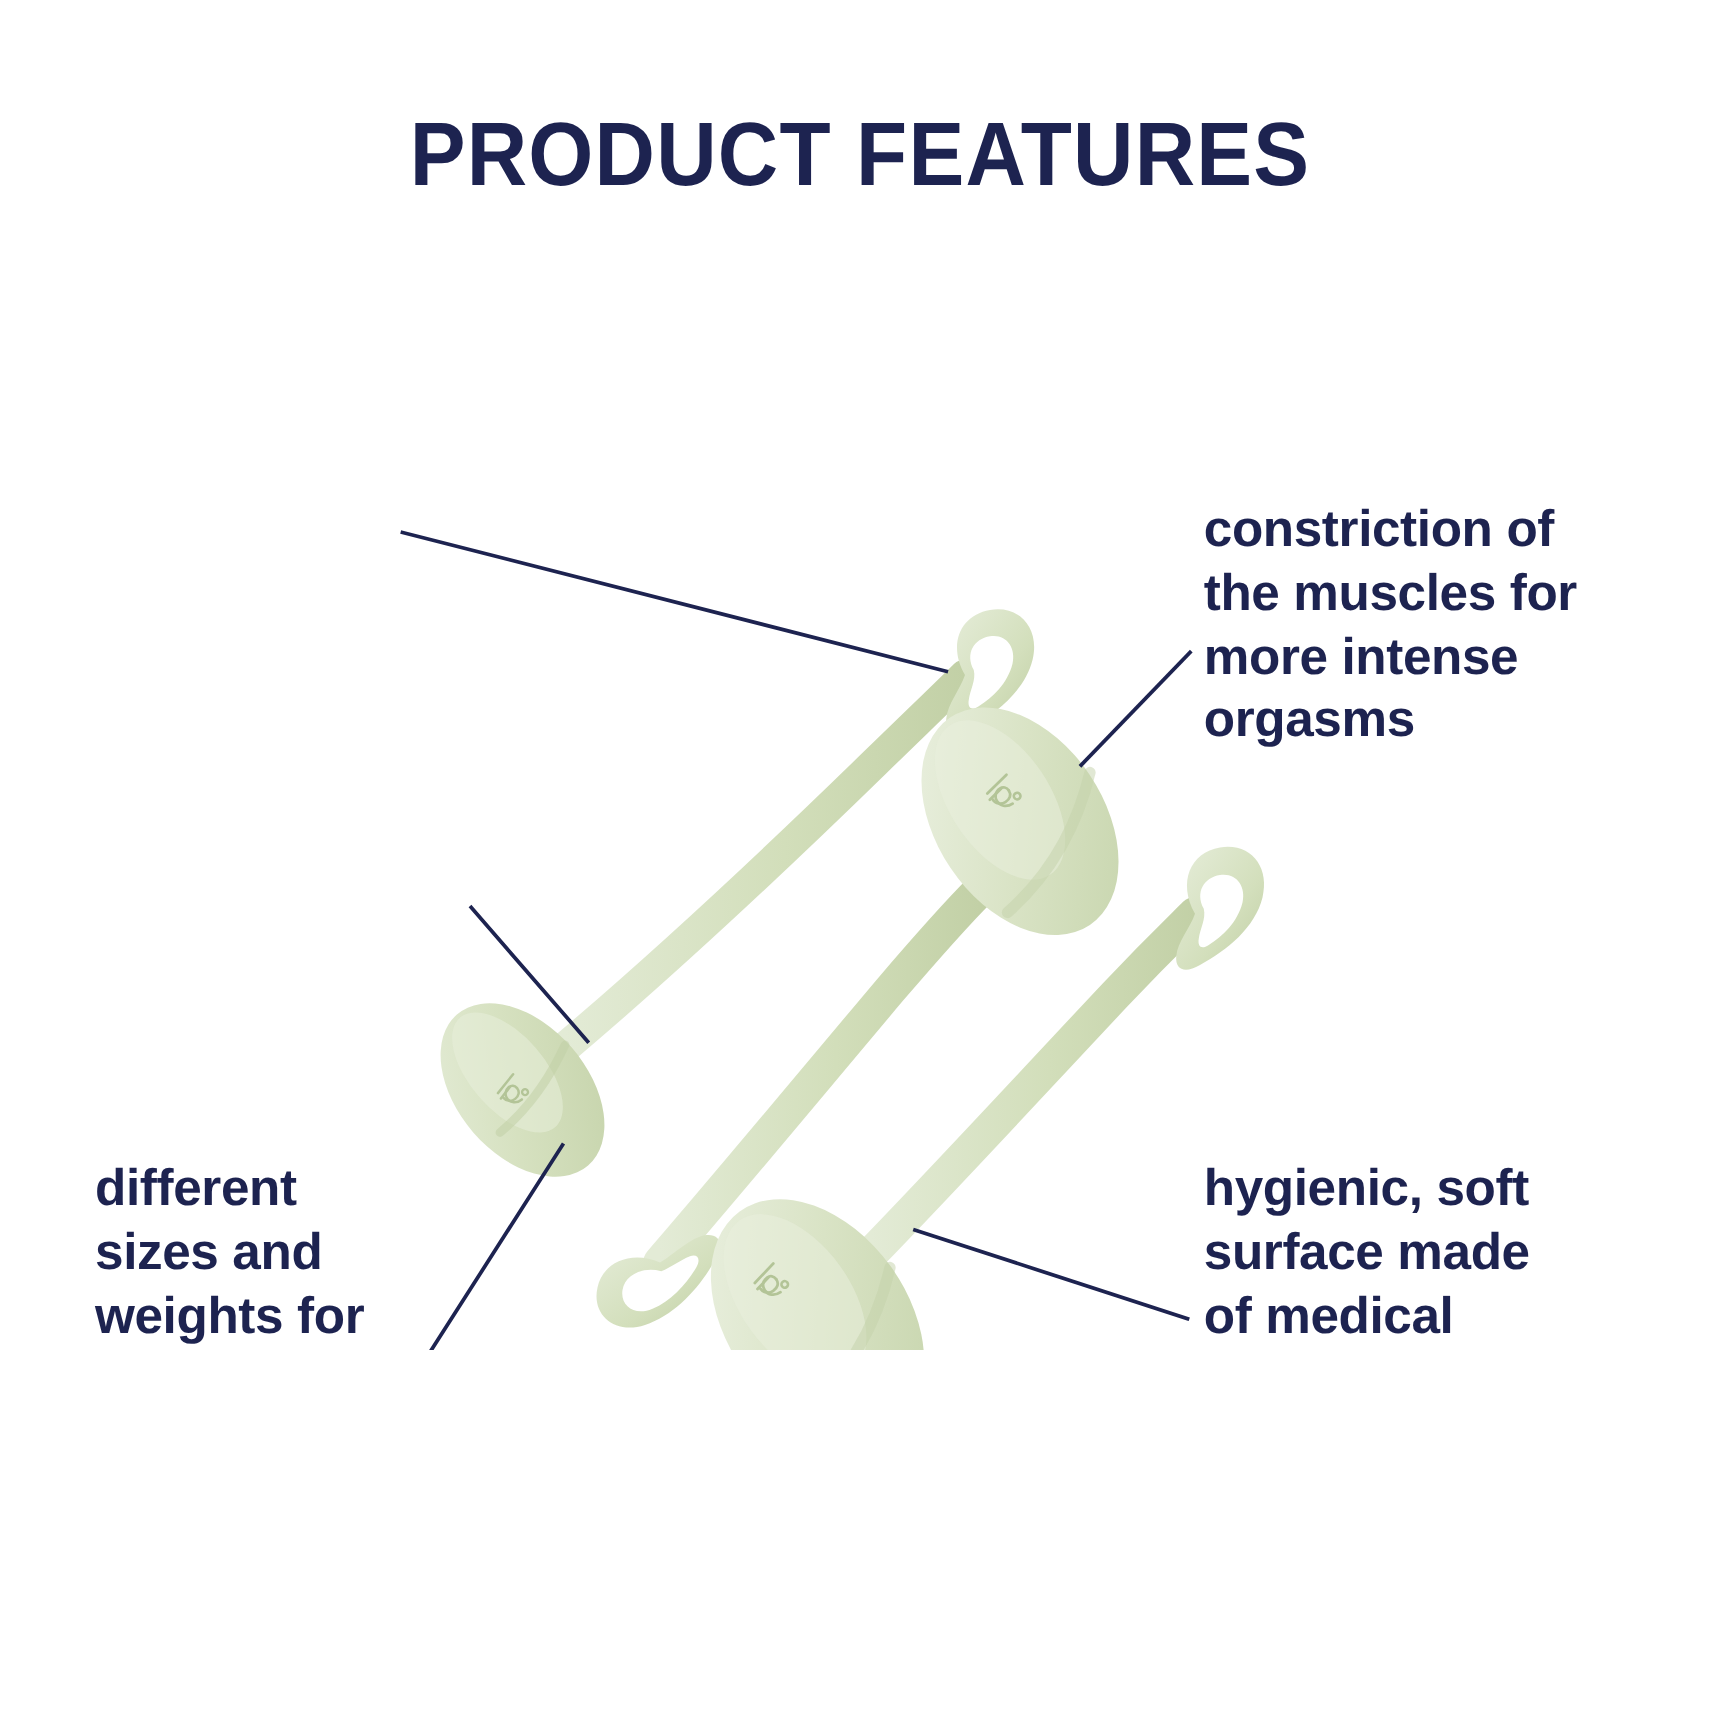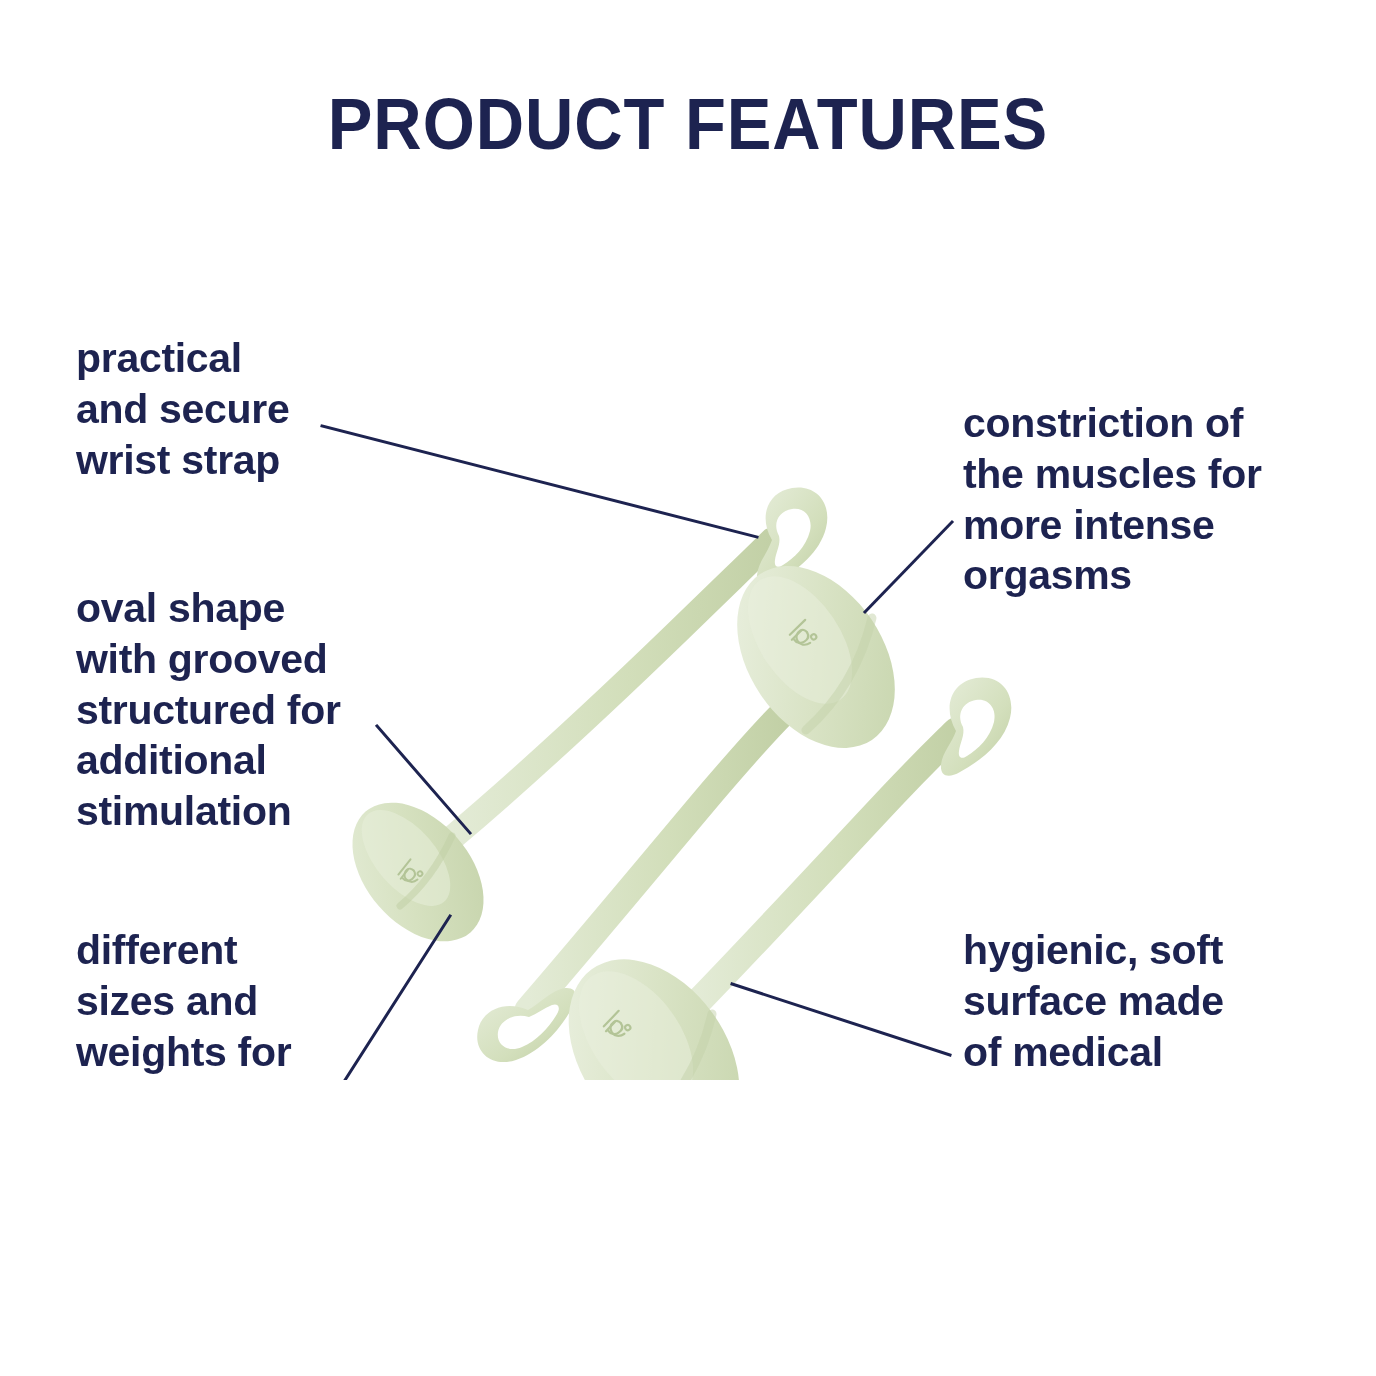--- a/index.html
+++ b/index.html
@@ -166,29 +166,21 @@
 
     <g fill="none" stroke="#1d2350" stroke-width="3" stroke-linecap="square">
       <polyline points="322,426 757,537"></polyline>
       <polyline points="952,522 865,612"></polyline>
       <polyline points="377,726 470,833"></polyline>
       <polyline points="450,916 331,1102 597,1114"></polyline>
       <polyline points="950,1055 732,984"></polyline>
     </g>
   </svg>
 
-  <div class="callout" id="callout-wrist-strap">practical
-and secure
-wrist strap</div>
 
-  <div class="callout" id="callout-oval-shape">oval shape
-with grooved
-structured for
-additional
-stimulation</div>
 
   <div class="callout right" id="callout-constriction">constriction of
 the muscles for
 more intense
 orgasms</div>
 
   <div class="callout" id="callout-sizes-weights">different
 sizes and
 weights for
 strengthening

